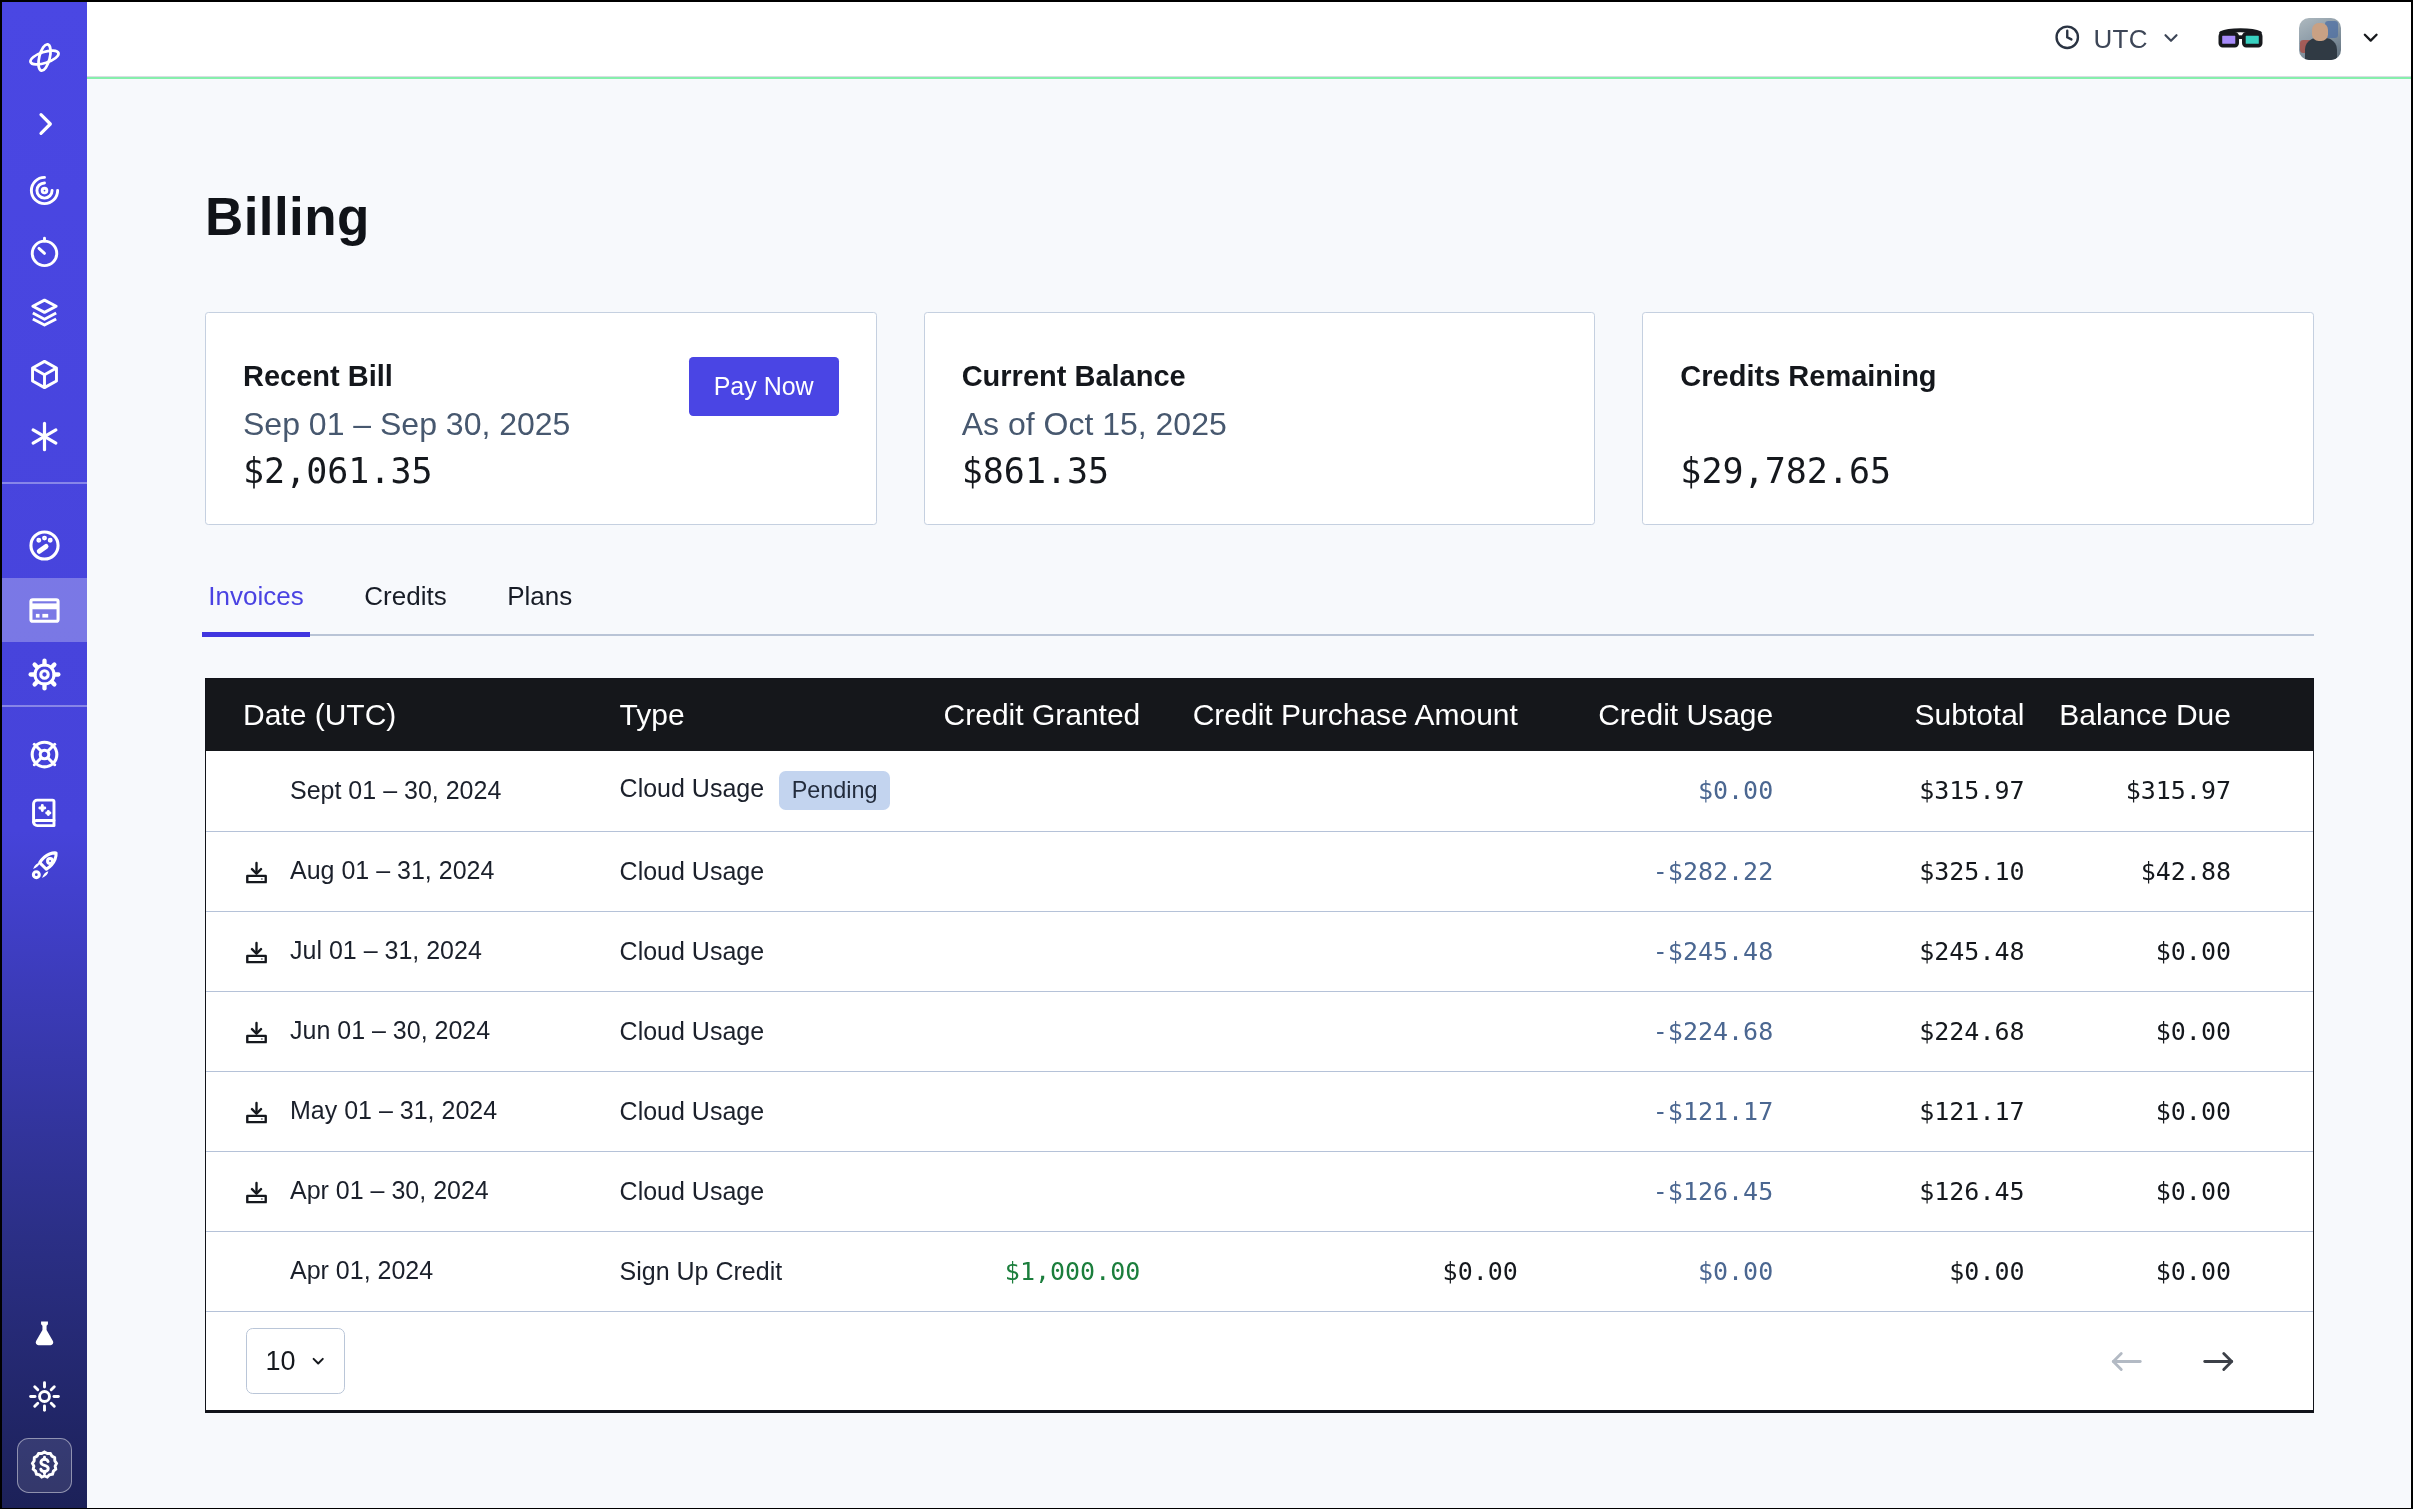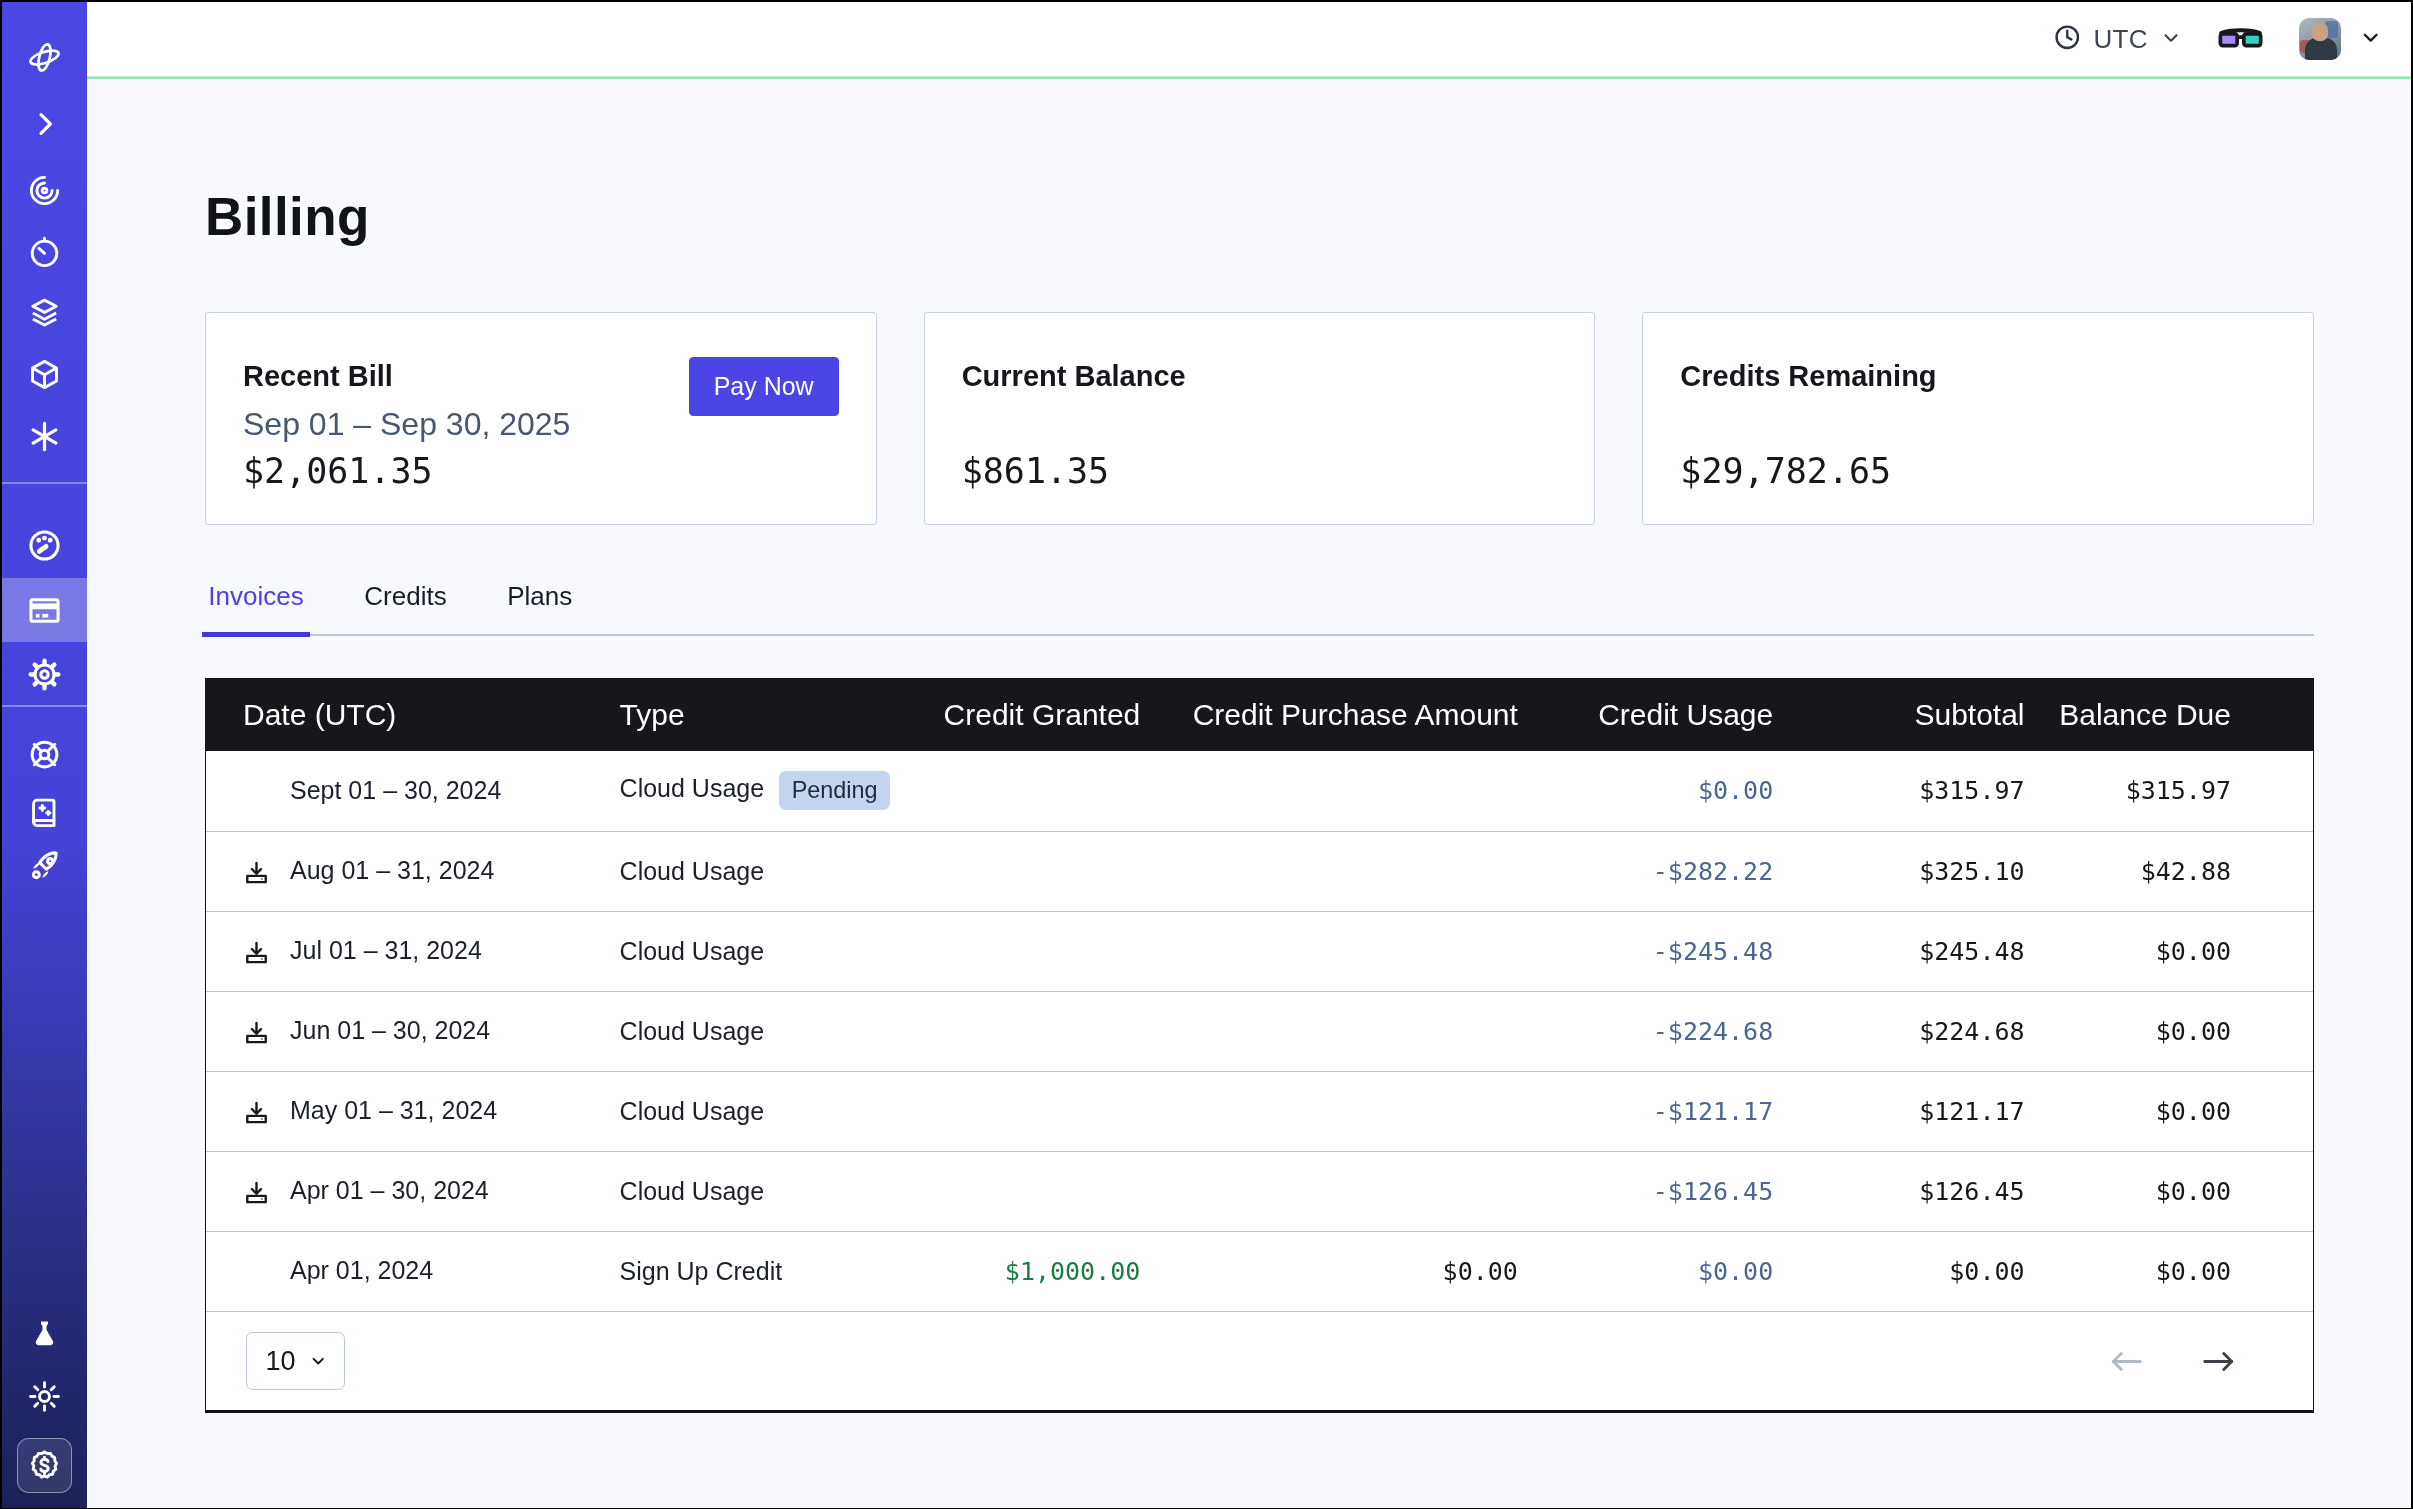--- a/index.html
+++ b/index.html
@@ -102,21 +102,21 @@
   td.money { text-align:right; font-family:"DejaVu Sans Mono", monospace; font-size:25px; color:#15181d; }
   td.money.usage { color:#4b6791; }
   td.money.green { color:#1b7e3c;margin-top:28px; }
   td.t-balance { padding-right:82px; }
   
   .table-footer {
     height:99px; border-top:1.7px solid #b5c2d8; background:#fff;
     display:flex; align-items:center; justify-content:space-between; padding:0 75px 0 40px;
   }
   .page-size {
-    display:flex; align-items:center; gap:13.4px; height:58px; padding:0 16.7px 0 18.4px;
+    display:flex; align-items:center; gap:13.4px; height:66px; padding:0 16.7px 0 18.4px;
     border:1.7px solid #bac6d8; border-radius:6.7px; background:#fff; font-size:27px; color:#15181d; cursor:pointer;
   }
   .pager { display:flex; align-items:center; gap:55px; }
   .pager .arrow { cursor:pointer; display:block; }
 </style>
 </head>
 <body>
 
 <div class="frame">
 
@@ -306,20 +306,21 @@
 
     <section class="cards">
       <div class="card">
         <div class="card-title">Recent Bill</div>
         <div class="card-sub">Sep 01 – Sep 30, 2025</div>
         <div class="card-amount">$2,061.35</div>
         <button class="pay-btn">Pay Now</button>
       </div>
       <div class="card">
         <div class="card-title">Current Balance</div>
+        <div class="card-sub">As of Oct 15, 2025</div>
         <div class="card-amount">$861.35</div>
       </div>
       <div class="card">
         <div class="card-title">Credits Remaining</div>
         <div class="card-sub"></div>
         <div class="card-amount">$29,782.65</div>
       </div>
     </section>
 
     <nav class="tabs">

